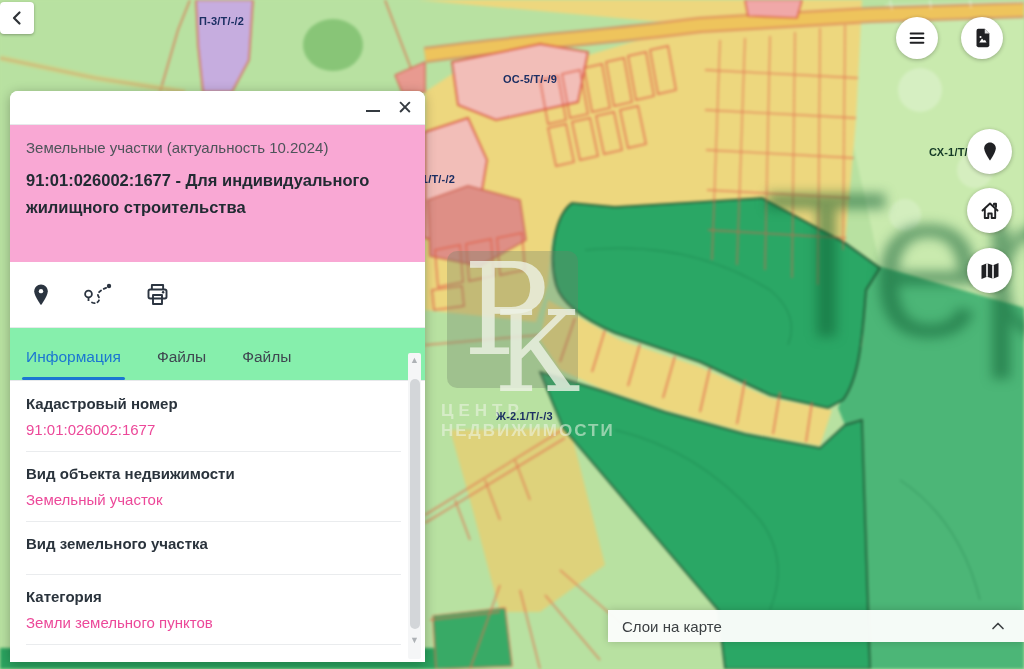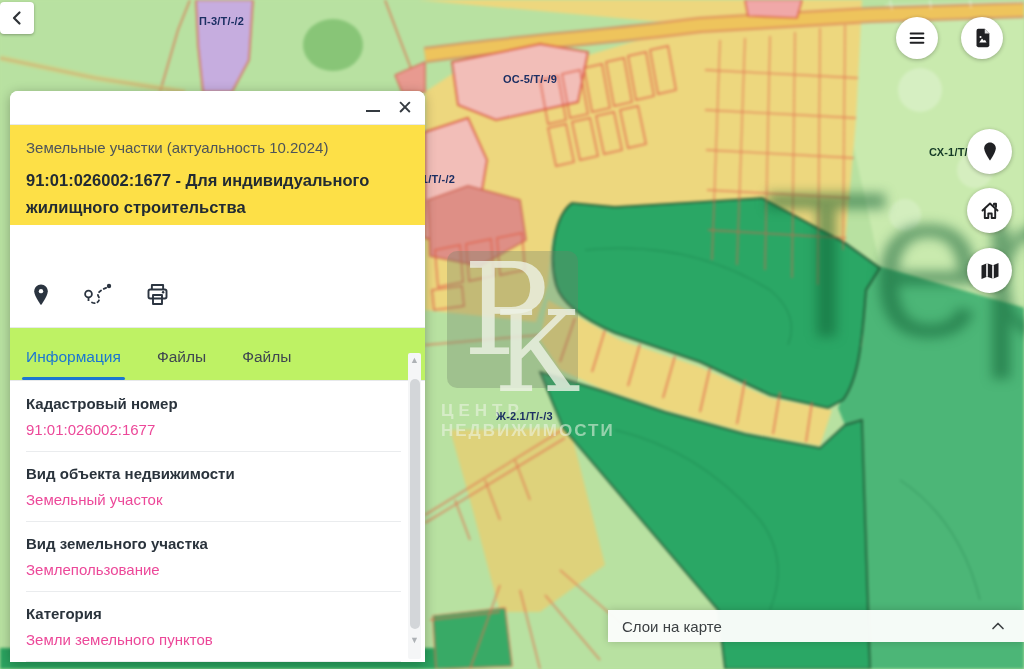--- a/index.html
+++ b/index.html
@@ -49,32 +49,32 @@
          overflow:hidden;}
   #win-controls{position:absolute;top:0;left:0;right:0;height:33px;background:#fff;
                 border-bottom:1px solid #e7e9eb;}
   .win-btn{position:absolute;top:4px;width:24px;height:24px;display:flex;
            align-items:center;justify-content:center;cursor:pointer;}
   #btn-min{right:40px;}
   #btn-close{right:8px;}
   #btn-min span{display:block;width:14px;height:2.5px;background:#343a40;margin-top:8px;}
   #btn-close span{font-size:19px;color:#343a40;line-height:1;font-weight:400;}
 
-  #panel-header{position:absolute;top:34px;left:0;right:0;height:100px;
-                background:#fde047;padding:14px 16px 0 16px;box-sizing:border-box;}
+  #panel-header{position:absolute;top:34px;left:0;right:0;height:137px;
+                background:#f9a8d4;padding:14px 16px 0 16px;box-sizing:border-box;}
   #panel-subtitle{font-size:15px;color:#4d545a;margin-bottom:11px;}
   #panel-title{font-size:16.5px;font-weight:bold;color:#222b33;line-height:27px;
                width:375px;}
 
   #actions-row{position:absolute;top:171px;left:0;right:0;height:66px;background:#fff;
                border-bottom:1px solid #e7e9eb;display:flex;align-items:center;
                padding-left:20px;gap:30px;box-sizing:border-box;}
   .action-btn{cursor:pointer;display:flex;align-items:center;justify-content:center;}
 
-  #tabs-row{position:absolute;top:237px;left:0;right:0;height:53px;background:#bef264;
+  #tabs-row{position:absolute;top:237px;left:0;right:0;height:53px;background:#86efac;
             display:flex;align-items:flex-end;padding-left:16px;gap:36px;
             border-bottom:1px solid #e7e9eb;box-sizing:border-box;}
   .tab{font-size:15.5px;color:#3f4650;padding-bottom:14px;position:relative;
        cursor:pointer;}
   .tab.active{color:#1b76d2;}
   .tab.active::after{content:"";position:absolute;left:-4px;right:-4px;bottom:0;
                      height:3px;background:#1b76d2;border-radius:2px;}
 
   #fields{position:absolute;top:291px;left:16px;right:24px;bottom:0;overflow:hidden;}
   .field-row{padding:13px 0 13px 0;border-bottom:1px solid #eaecee;}
@@ -328,21 +328,20 @@
     <div class="field-row">
       <div class="field-label">Кадастровый номер</div>
       <div class="field-value">91:01:026002:1677</div>
     </div>
     <div class="field-row">
       <div class="field-label">Вид объекта недвижимости</div>
       <div class="field-value">Земельный участок</div>
     </div>
     <div class="field-row">
       <div class="field-label">Вид земельного участка</div>
-      <div class="field-value">Землепользование</div>
     </div>
     <div class="field-row">
       <div class="field-label">Категория</div>
       <div class="field-value">Земли земельного пунктов</div>
     </div>
   </div>
 
   <div id="pscroll">
     <div class="arr up">▲</div>
     <div class="thumb"></div>

